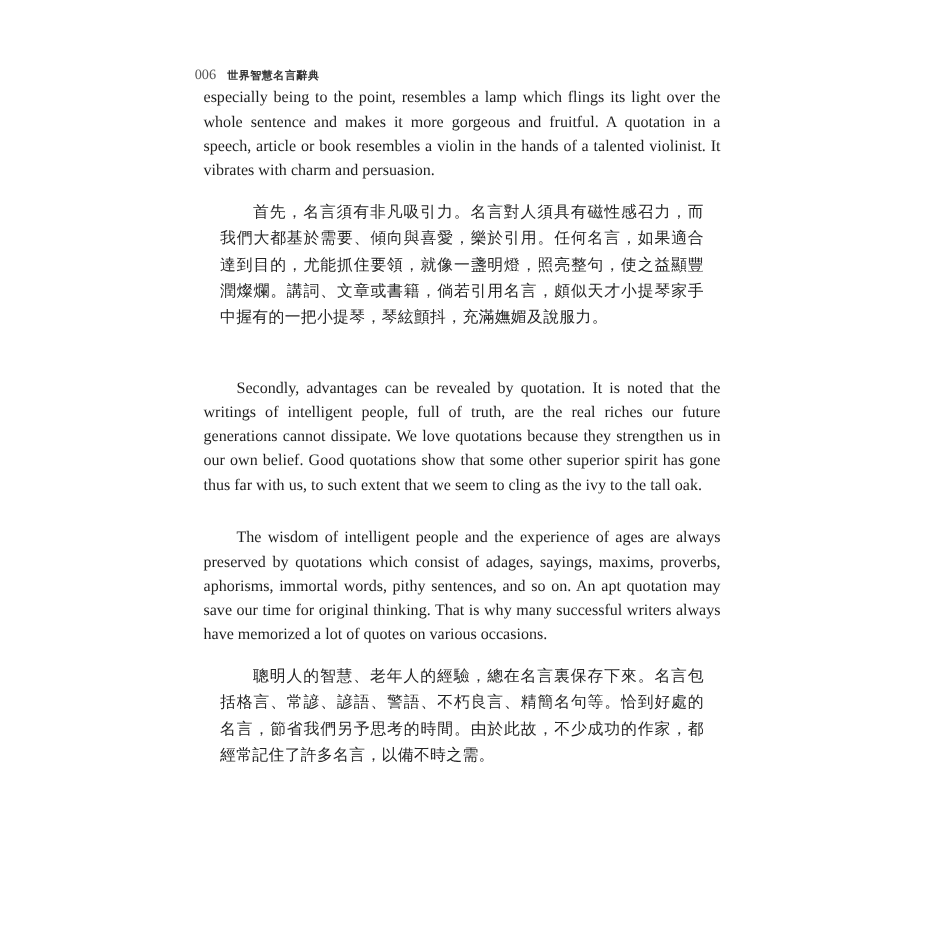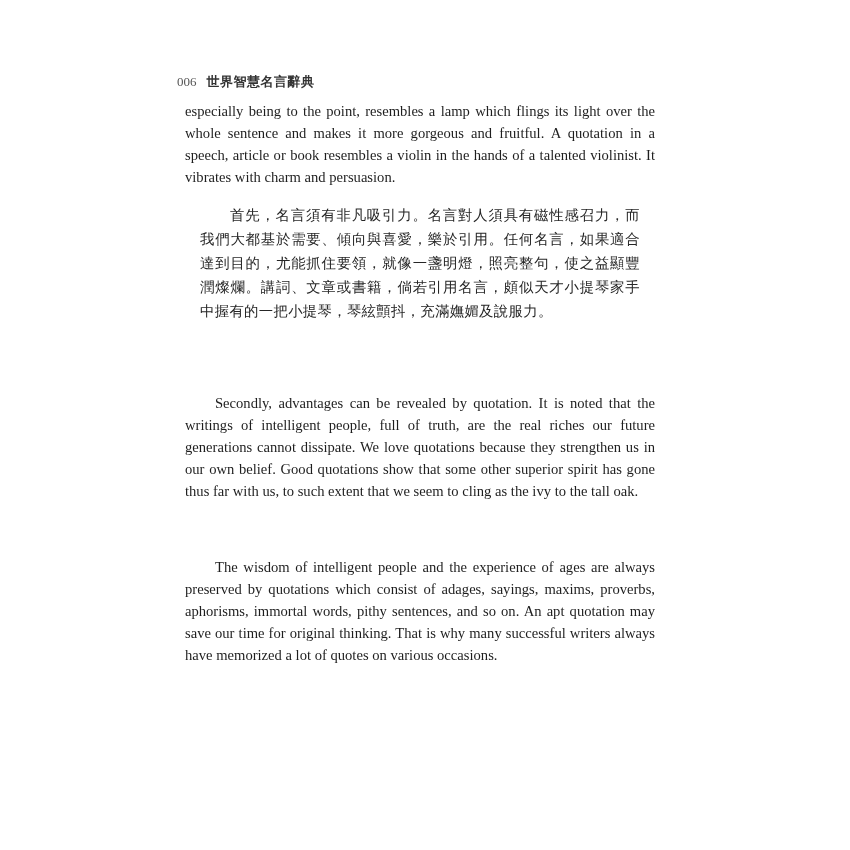--- a/index.html
+++ b/index.html
@@ -10,54 +10,53 @@
     body {
       width: 850px;
       height: 850px;
       position: relative;
       overflow: hidden;
       color: #1c1c1c;
     }
     .page-header {
       position: absolute;
       left: 177px;
-      top: 73px;
+      top: 60px;
       display: flex;
       align-items: baseline;
       gap: 10px;
     }
     .page-number {
       font-family: "Liberation Serif", serif;
       font-size: 13px;
       color: #555;
     }
     .book-title {
       font-family: "DejaVu Sans", sans-serif;
-      font-size: 13px;
+      font-size: 10px;
       font-weight: bold;
       color: #333;
       letter-spacing: 0.5px;
     }
     .content {
       position: absolute;
       left: 185px;
-      top: 100px;
+      top: 78px;
       width: 470px;
     }
     .en {
       font-family: "Liberation Serif", serif;
       font-size: 14.6px;
       line-height: 22px;
       text-align: justify;
       margin: 0;
       color: #1e1e1e;
     }
     .en.indent {
       text-indent: 30px;
-      margin-top: 28px;
     }
     .zh {
       font-family: "DejaVu Serif", serif;
       font-size: 14.4px;
       line-height: 24px;
       text-align: justify;
       margin: 15px;
       color: #262626;
       text-indent: 30px;
       letter-spacing: 0.3px;
@@ -78,13 +77,14 @@
   <p class="en">especially being to the point, resembles a lamp which flings its light over the whole sentence and makes it more gorgeous and fruitful. A quotation in a speech, article or book resembles a violin in the hands of a talented violinist. It vibrates with charm and persuasion.</p>
   <p class="zh">首先，名言須有非凡吸引力。名言對人須具有磁性感召力，而我們大都基於需要、傾向與喜愛，樂於引用。任何名言，如果適合達到目的，尤能抓住要領，就像一盞明燈，照亮整句，使之益顯豐潤燦爛。講詞、文章或書籍，倘若引用名言，頗似天才小提琴家手中握有的一把小提琴，琴絃顫抖，充滿嫵媚及說服力。</p>
 
   <div class="gap"></div>
 
   <p class="en indent">Secondly, advantages can be revealed by quotation. It is noted that the writings of intelligent people, full of truth, are the real riches our future generations cannot dissipate. We love quotations because they strengthen us in our own belief. Good quotations show that some other superior spirit has gone thus far with us, to such extent that we seem to cling as the ivy to the tall oak.</p>
 
   <div class="gap"></div>
 
   <p class="en indent">The wisdom of intelligent people and the experience of ages are always preserved by quotations which consist of adages, sayings, maxims, proverbs, aphorisms, immortal words, pithy sentences, and so on. An apt quotation may save our time for original thinking. That is why many successful writers always have memorized a lot of quotes on various occasions.</p>
+  <p class="zh">聰明人的智慧、老年人的經驗，總在名言裏保存下來。名言包括格言、常諺、諺語、警語、不朽良言、精簡名句等。恰到好處的名言，節省我們另予思考的時間。由於此故，不少成功的作家，都經常記住了許多名言，以備不時之需。</p>
 </div>
 
 </body></html>

